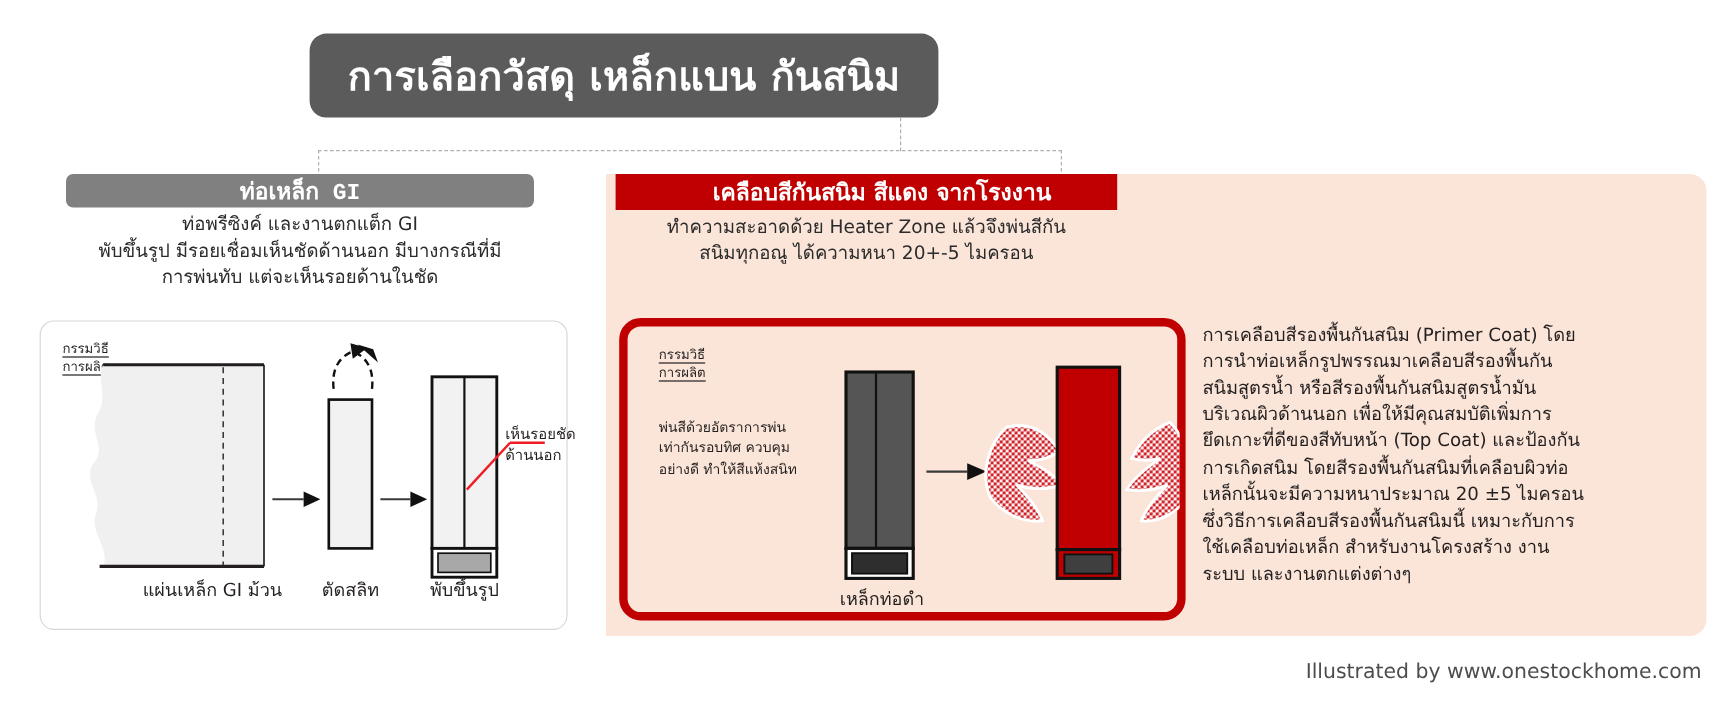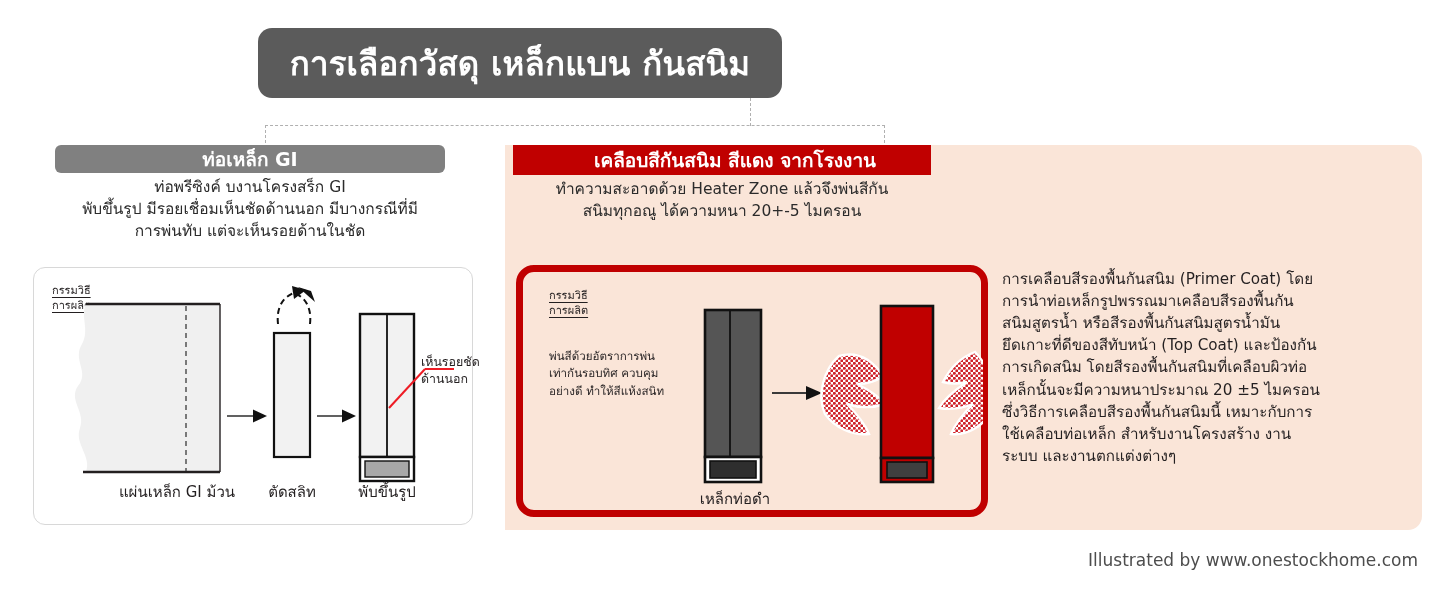--- a/index.html
+++ b/index.html
@@ -47,21 +47,21 @@
   #conn-right-drop {
     left: 884px; top: 125px; width: 0; height: 28px;
     border-left: 1px dashed #b0b0b0;
   }
 
   
   #left-col { position: absolute; left: 0px; top: 145px; width: 500px; }
   #left-header {
     margin: 0 auto; width: 390px; height: 28px;
     background: #808080; border-radius: 6px;
-    display: flex; align-items: center; justify-content: center;
+    display: flex; align-items: center; justify-content: center; font-family: Liberation Mono, monospace;
   }
   #left-header-text {
     color: #fff; font-size: 19px; font-weight: bold; white-space: nowrap;
   }
   #left-desc {
     margin-top: 3px; text-align: center;
     font-size: 15.5px; line-height: 1.42; color: #2b2b2b;
   }
 
   #left-box {
@@ -136,21 +136,21 @@
 <div class="conn" id="conn-stem"></div>
 <div class="conn" id="conn-cross"></div>
 <div class="conn" id="conn-left-drop"></div>
 <div class="conn" id="conn-right-drop"></div>
 
 <div id="left-col">
   <div id="left-header">
     <div id="left-header-text">ท่อเหล็ก GI</div>
   </div>
   <div id="left-desc">
-    <div>ท่อพรีซิงค์ บงานโครงสร็ก GI</div>
+    <div>ท่อพรีซิงค์ และงานตกแต็ก GI</div>
     <div>พับขึ้นรูป มีรอยเชื่อมเห็นชัดด้านนอก มีบางกรณีที่มี</div>
     <div>การพ่นทับ แต่จะเห็นรอยด้านในชัด</div>
   </div>
 </div>
 
 <div id="left-box">
   <div class="proc-head" id="left-proc-head">
     <div><span>กรรมวิธี</span></div>
     <div><span>การผลิต</span></div>
   </div>
@@ -272,20 +272,21 @@
     </svg>
 
     <div class="cap" style="left:152px; top:215px; width:120px;">เหล็กท่อดำ</div>
   </div>
 </div>
 
 <div id="right-body">
   <div>การเคลือบสีรองพื้นกันสนิม (Primer Coat) โดย</div>
   <div>การนำท่อเหล็กรูปพรรณมาเคลือบสีรองพื้นกัน</div>
   <div>สนิมสูตรน้ำ หรือสีรองพื้นกันสนิมสูตรน้ำมัน</div>
+  <div>บริเวณผิวด้านนอก เพื่อให้มีคุณสมบัติเพิ่มการ</div>
   <div>ยึดเกาะที่ดีของสีทับหน้า (Top Coat) และป้องกัน</div>
   <div>การเกิดสนิม โดยสีรองพื้นกันสนิมที่เคลือบผิวท่อ</div>
   <div>เหล็กนั้นจะมีความหนาประมาณ 20 ±5 ไมครอน</div>
   <div>ซึ่งวิธีการเคลือบสีรองพื้นกันสนิมนี้ เหมาะกับการ</div>
   <div>ใช้เคลือบท่อเหล็ก สำหรับงานโครงสร้าง งาน</div>
   <div>ระบบ และงานตกแต่งต่างๆ</div>
 </div>
 
 <div id="footer">Illustrated by www.onestockhome.com</div>
 

